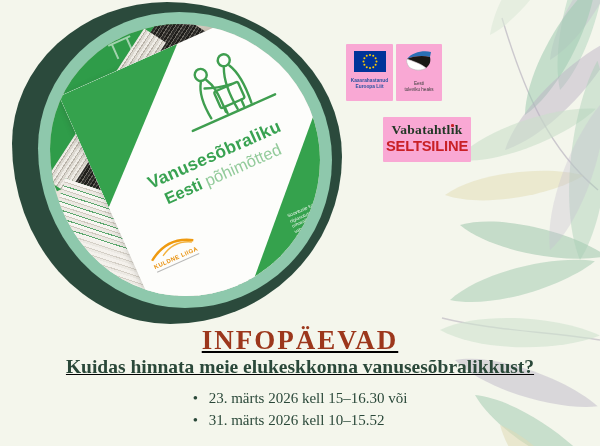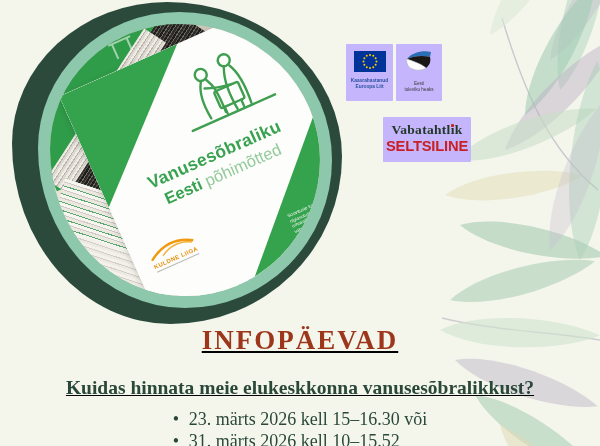--- a/index.html
+++ b/index.html
@@ -78,44 +78,44 @@
   .booklet-title .t2l { font-size:16.5px; color:#93cb9b; }
   .cover-note { position:absolute; left:160px; top:200px; width:56px;
     font-family:"Liberation Sans",sans-serif; font-size:4.6px; line-height:5.6px;
     color:rgba(255,255,255,.92); }
   .kuldne { position:absolute; left:10px; top:176px; width:62px; text-align:center; }
   .kuldne .kl-text { font-family:"Liberation Sans",sans-serif; font-size:6px; font-weight:bold;
     color:#e8900c; letter-spacing:.4px; margin-top:-2px; }
   .kuldne .kl-sub { width:46px; height:1px; background:#8a8a8a; opacity:.6; margin:2px auto 0; }
 
   
-  .chip { position:absolute; background:#c4b5fd; z-index:2; border-radius:1px; }
+  .chip { position:absolute; background:#f9a8d4; z-index:2; border-radius:1px; }
   .chip-eu { left:346px; top:44px; width:47px; height:57px; text-align:center; }
   .chip-ee { left:396px; top:44px; width:46px; height:57px; text-align:center; }
   .chip-eu .flag { margin-top:7px; }
   .chip-ee .flag { margin-top:5px; }
   .chip-caption { font-family:"Liberation Sans",sans-serif; font-weight:bold;
     font-size:4.8px; line-height:5.6px; color:#29519f; margin-top:2px; }
   .chip-ee .chip-caption { color:#3c3c3c; font-weight:normal; font-size:4.6px; }
   .chip-selts { left:383px; top:117px; width:88px; height:45px; text-align:center; }
   .selts-top { position:relative; display:inline-block; margin-top:6px;
     font-family:"Liberation Serif",serif; font-weight:bold; font-size:13.5px;
     color:#223726; letter-spacing:.3px; line-height:14px; }
   .selts-dot { position:absolute; right:9px; top:1px; width:2.6px; height:2.6px;
     border-radius:50%; background:#c92026; }
   .selts-bottom { font-family:"Liberation Sans",sans-serif; font-weight:bold;
     font-size:15.5px; color:#c92026; letter-spacing:-.2px; line-height:16px;
     transform:scaleX(.95); }
 
   
   .headline { position:absolute; left:0; right:0; top:325px; text-align:center; z-index:3;text-decoration:underline; }
   .main-title { font-size:27px; font-weight:bold; color:#9c371c; letter-spacing:2px; }
-  .subtitle { margin-top:21px; font-size:19.5px; font-weight:bold; color:#2a4839; }
+  .subtitle { margin-top:0; font-size:19.5px; font-weight:bold; color:#2a4839; }
   .events { margin:9px 0 0; padding:0; list-style:none; display:inline-block; text-align:left; }
-  .events li { font-size:18px; line-height:22px; color:#2a4839; padding-left:16px; position:relative; }
+  .events li { font-size:15px; line-height:22px; color:#2a4839; padding-left:16px; position:relative; }
   .events li::before { content:"•"; position:absolute; left:0; top:0; color:#2a4839; }
 </style>
 </head>
 <body>
 
 <div class="stage">
 
   <svg class="leaves" viewBox="0 0 170 446" xmlns="http://www.w3.org/2000/svg">
     <g>
       <path d="M168,190 C120,150 95,95 72,18" stroke="#a39bb0" stroke-width="1.4" fill="none" opacity=".5"></path>

